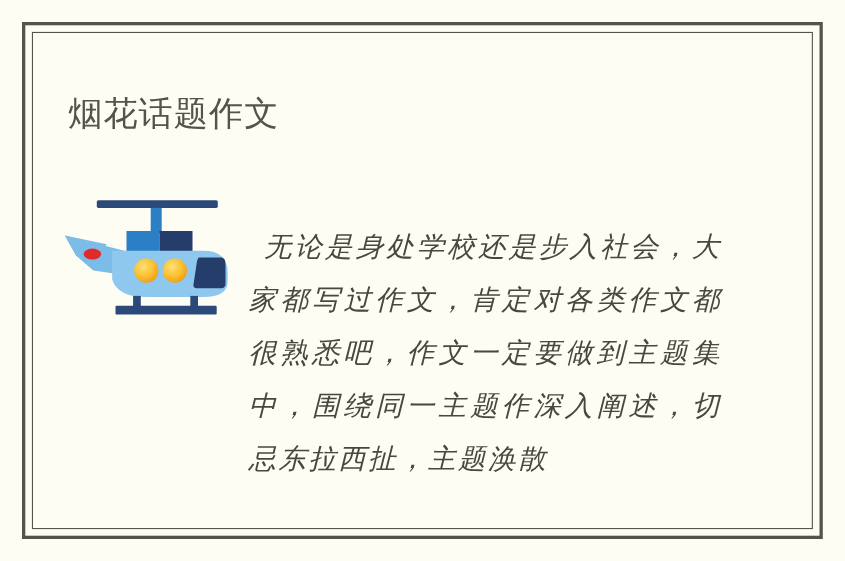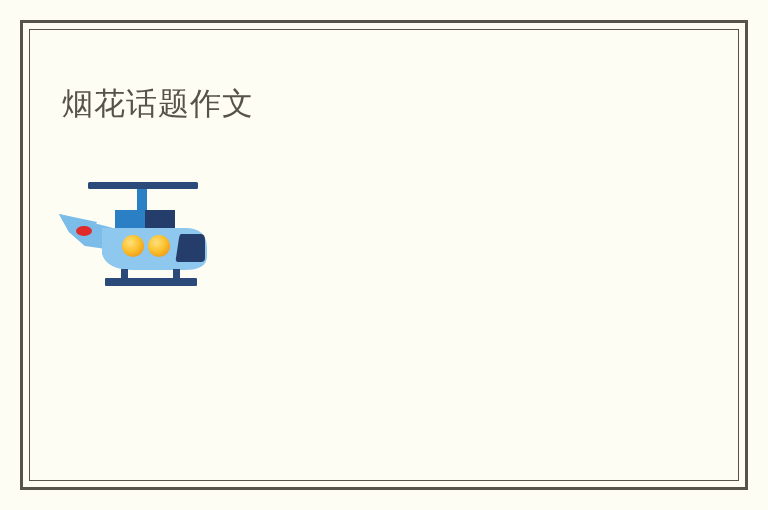--- a/index.html
+++ b/index.html
@@ -134,16 +134,17 @@
           <circle cx="78" cy="76" r="11" fill="url(#winGrad)"></circle>
           <circle cx="104" cy="76" r="11" fill="url(#winGrad)"></circle>
 
           <rect x="66" y="99" width="7" height="10" fill="#2b4a7a"></rect>
           <rect x="118" y="99" width="7" height="10" fill="#2b4a7a"></rect>
 
           <rect x="50" y="108" width="92" height="8" rx="1" fill="#2b4a7a"></rect>
         </svg>
       </div>
 
+      <p id="article-text">无论是身处学校还是步入社会，大家都写过作文，肯定对各类作文都很熟悉吧，作文一定要做到主题集中，围绕同一主题作深入阐述，切忌东拉西扯，主题涣散</p>
 
     </div>
   </div>
 </div>
 
 </body></html>

